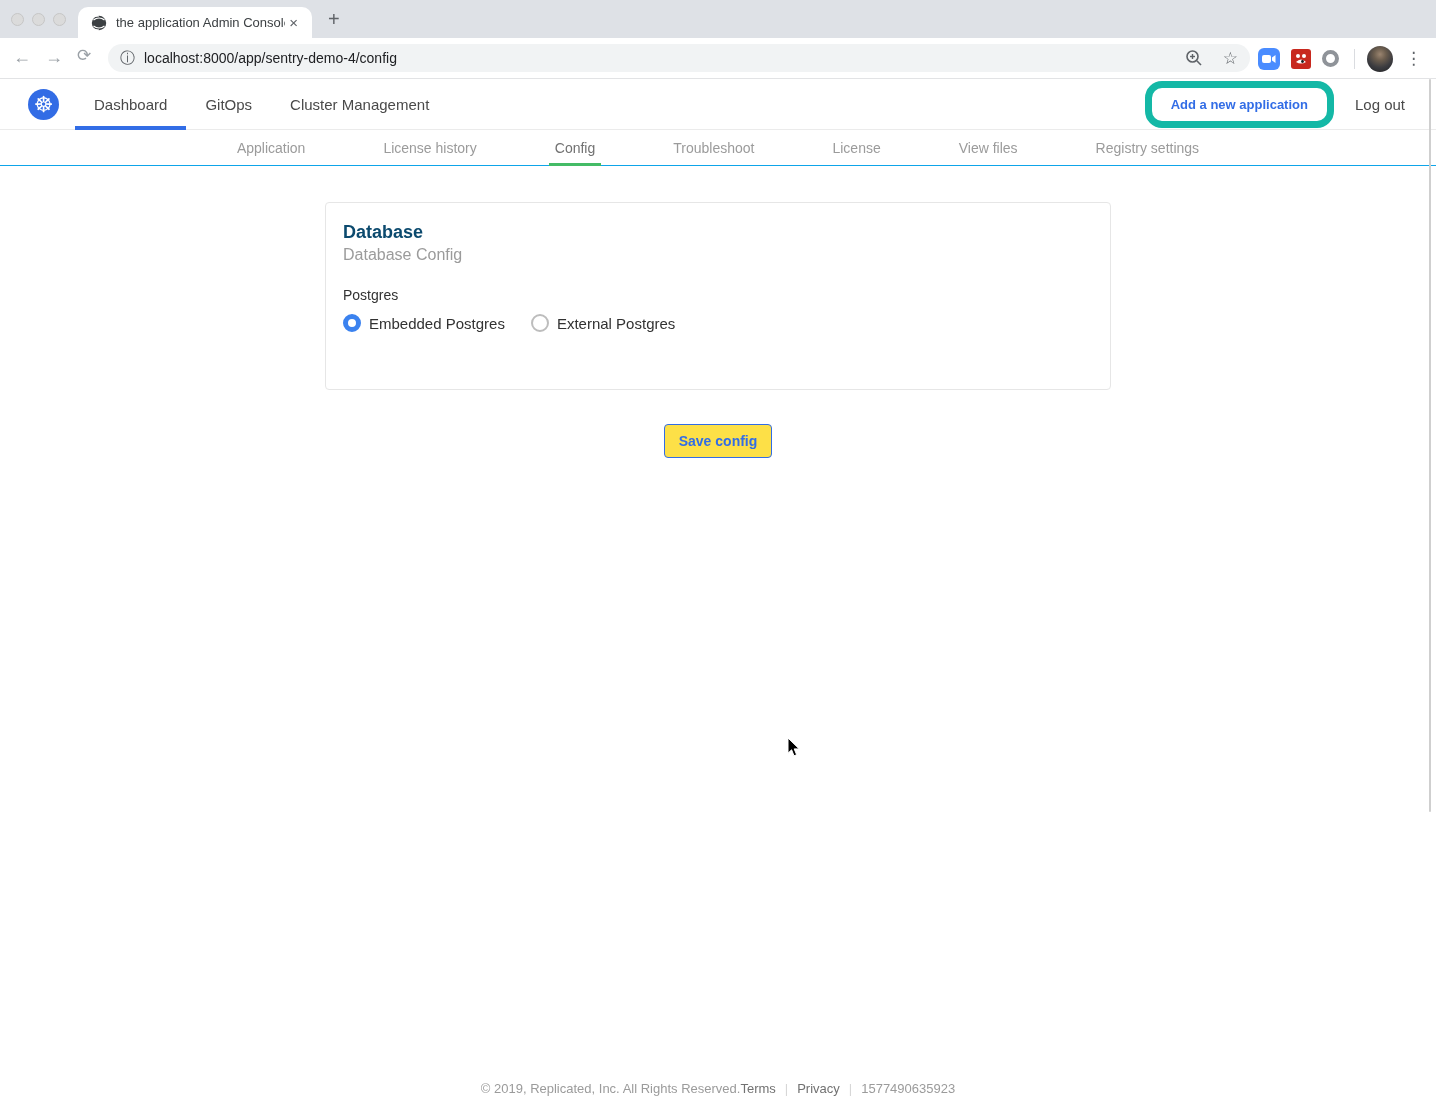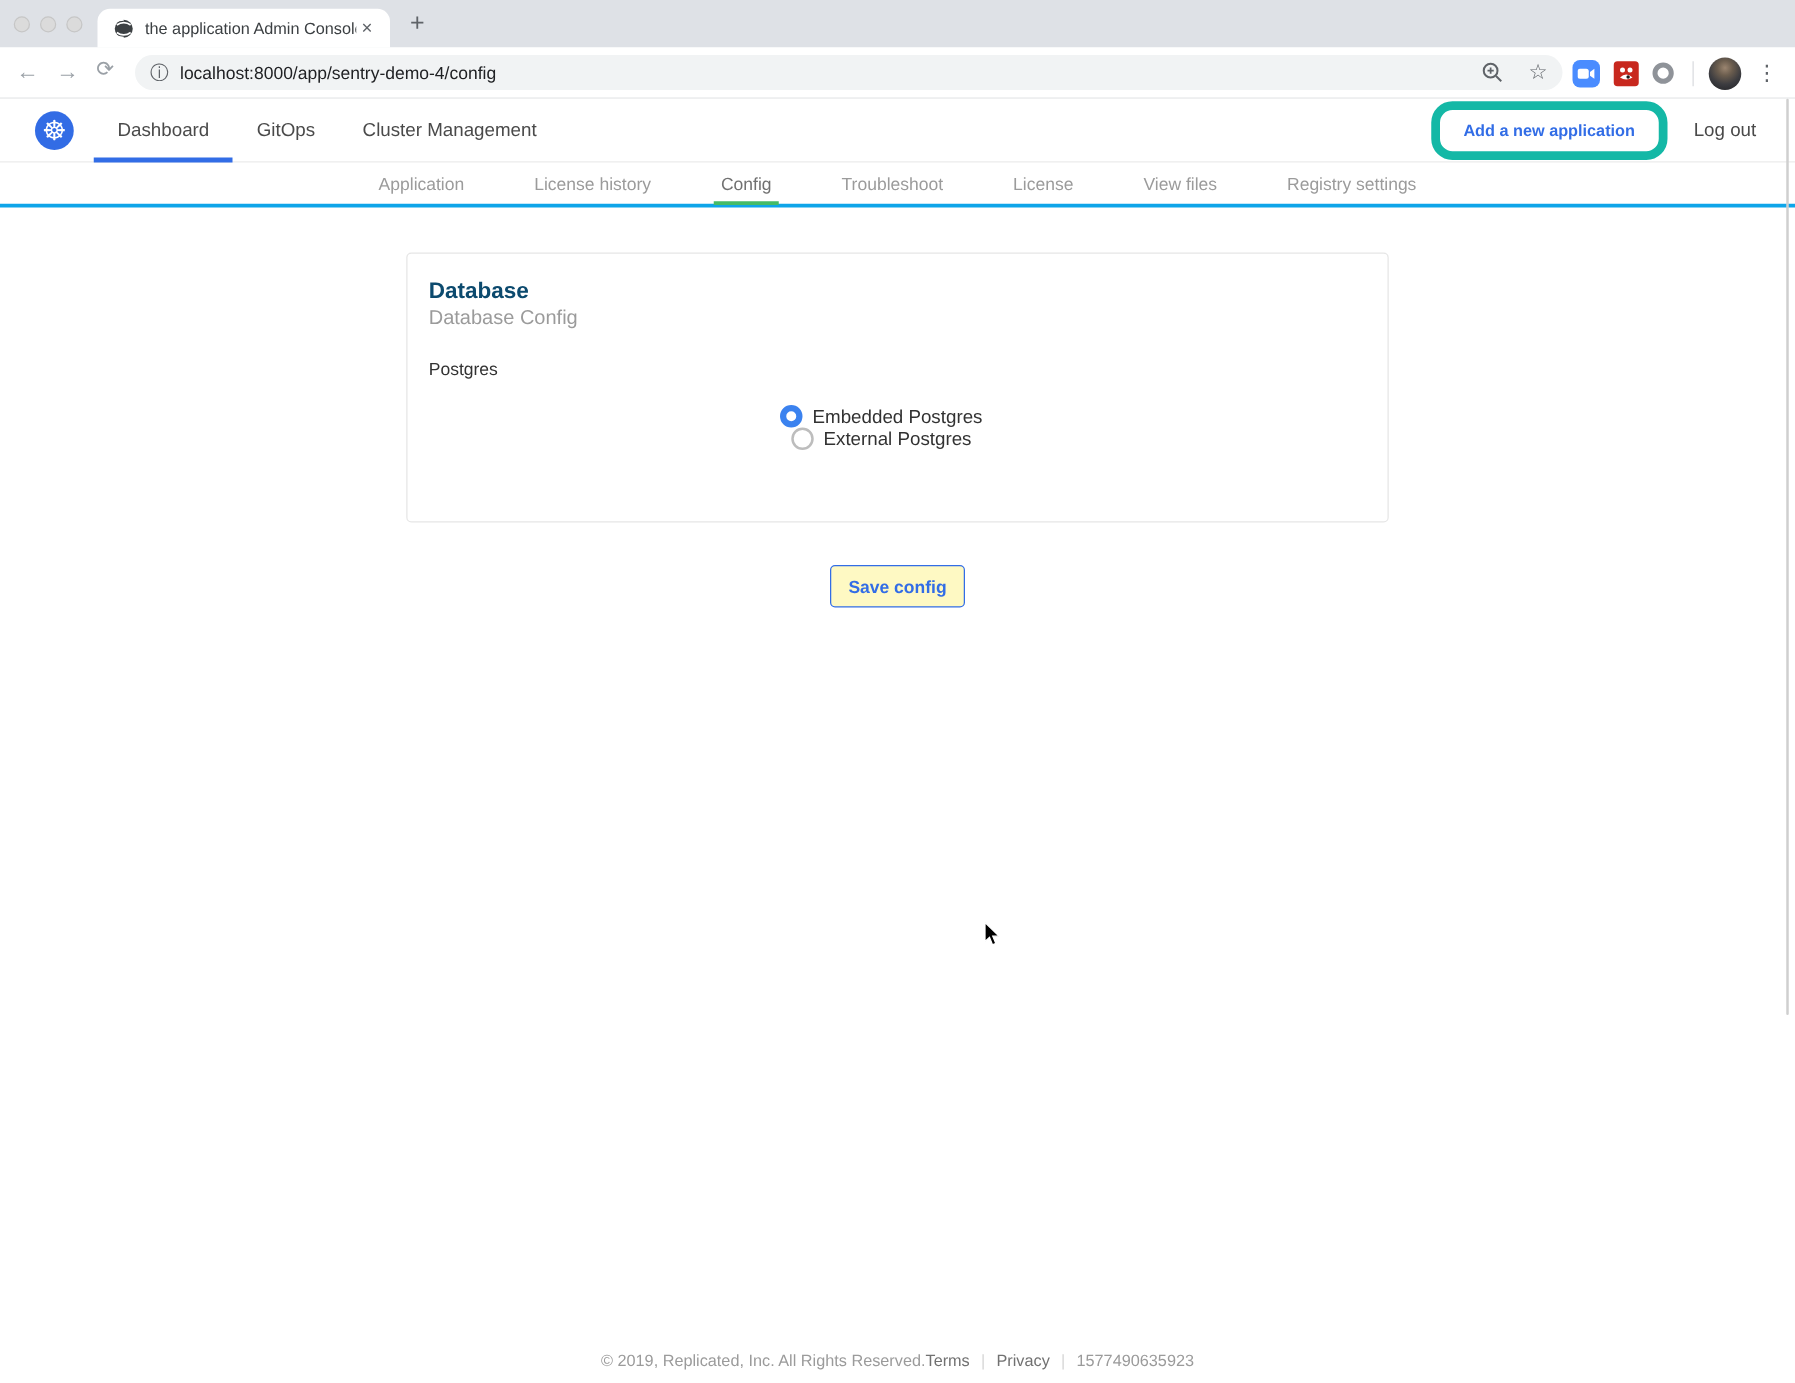--- a/index.html
+++ b/index.html
@@ -137,22 +137,22 @@
     font-family: "Liberation Sans", sans-serif;
     border-radius: 17px; padding: 9px 19px;
     margin-right: 21px;
   }
   .logout-link { font-size: 15px; color: #4A4A4A; margin-right: 31px; }
 
   
   .sub-nav {
     height: 36px;
     background: #ffffff;
-    border-bottom: 3px solid #0ea5e9;
-    display: flex; justify-content: center; gap: 44px; text-align: right;
+    border-bottom: 1px solid #0ea5e9;
+    display: flex; justify-content: center; gap: 66px; text-align: right;
   }
   .sub-nav-item {
     position: relative;
     display: flex; align-items: center;
     padding: 0 6px;
     font-size: 14px; color: #9B9B9B;
     cursor: default;
   }
   .sub-nav-item.active { color: #717171; }
   .sub-nav-item.active .subnav-underline {
@@ -165,34 +165,34 @@
     width: 786px;
     margin: 36px auto 0;
     border: 1px solid #E6E6E6;
     border-radius: 4px;
     padding: 19px 17px 57px;
     background: #ffffff;
   }
   .card-title { font-size: 18px; font-weight: 700; color: #0c4a6e; }
   .card-subtitle { font-size: 16px; color: #9B9B9B; margin-top: 3px; }
   .field-label { font-size: 14px; font-weight: 500; color: #323232; margin-top: 23px; }
-  .radio-group { display: flex; align-items: center; margin-top: 21px; flex-direction: column; }
+  .radio-group { display: flex; align-items: center; margin-top: 11px; }
   .radio-option { display: flex; align-items: center; margin-right: 26px; }
   .radio-circle {
     width: 18px; height: 18px; border-radius: 50%;
     background: #ffffff; flex: 0 0 18px;
   }
   .radio-circle.selected { border: 5px solid #3B82EF; }
   .radio-circle.unselected { border: 2px solid #BDBDBD; }
   .radio-label { font-size: 15px; color: #323232; margin-left: 8px; }
 
   .save-config-button {
     display: block;
     margin: 34px auto 0;
-    background: #fef9c3;
+    background: #fde047;
     border: 1px solid #326DE6; border-radius: 4px;
     color: #326DE6; font-size: 14px; font-weight: 700;
     font-family: "Liberation Sans", sans-serif;
     padding: 8px 14px;
   }
 
   
   .page-footer {
     position: absolute; left: 0; right: 0; bottom: 0;
     height: 36px; padding: 0 17px;

